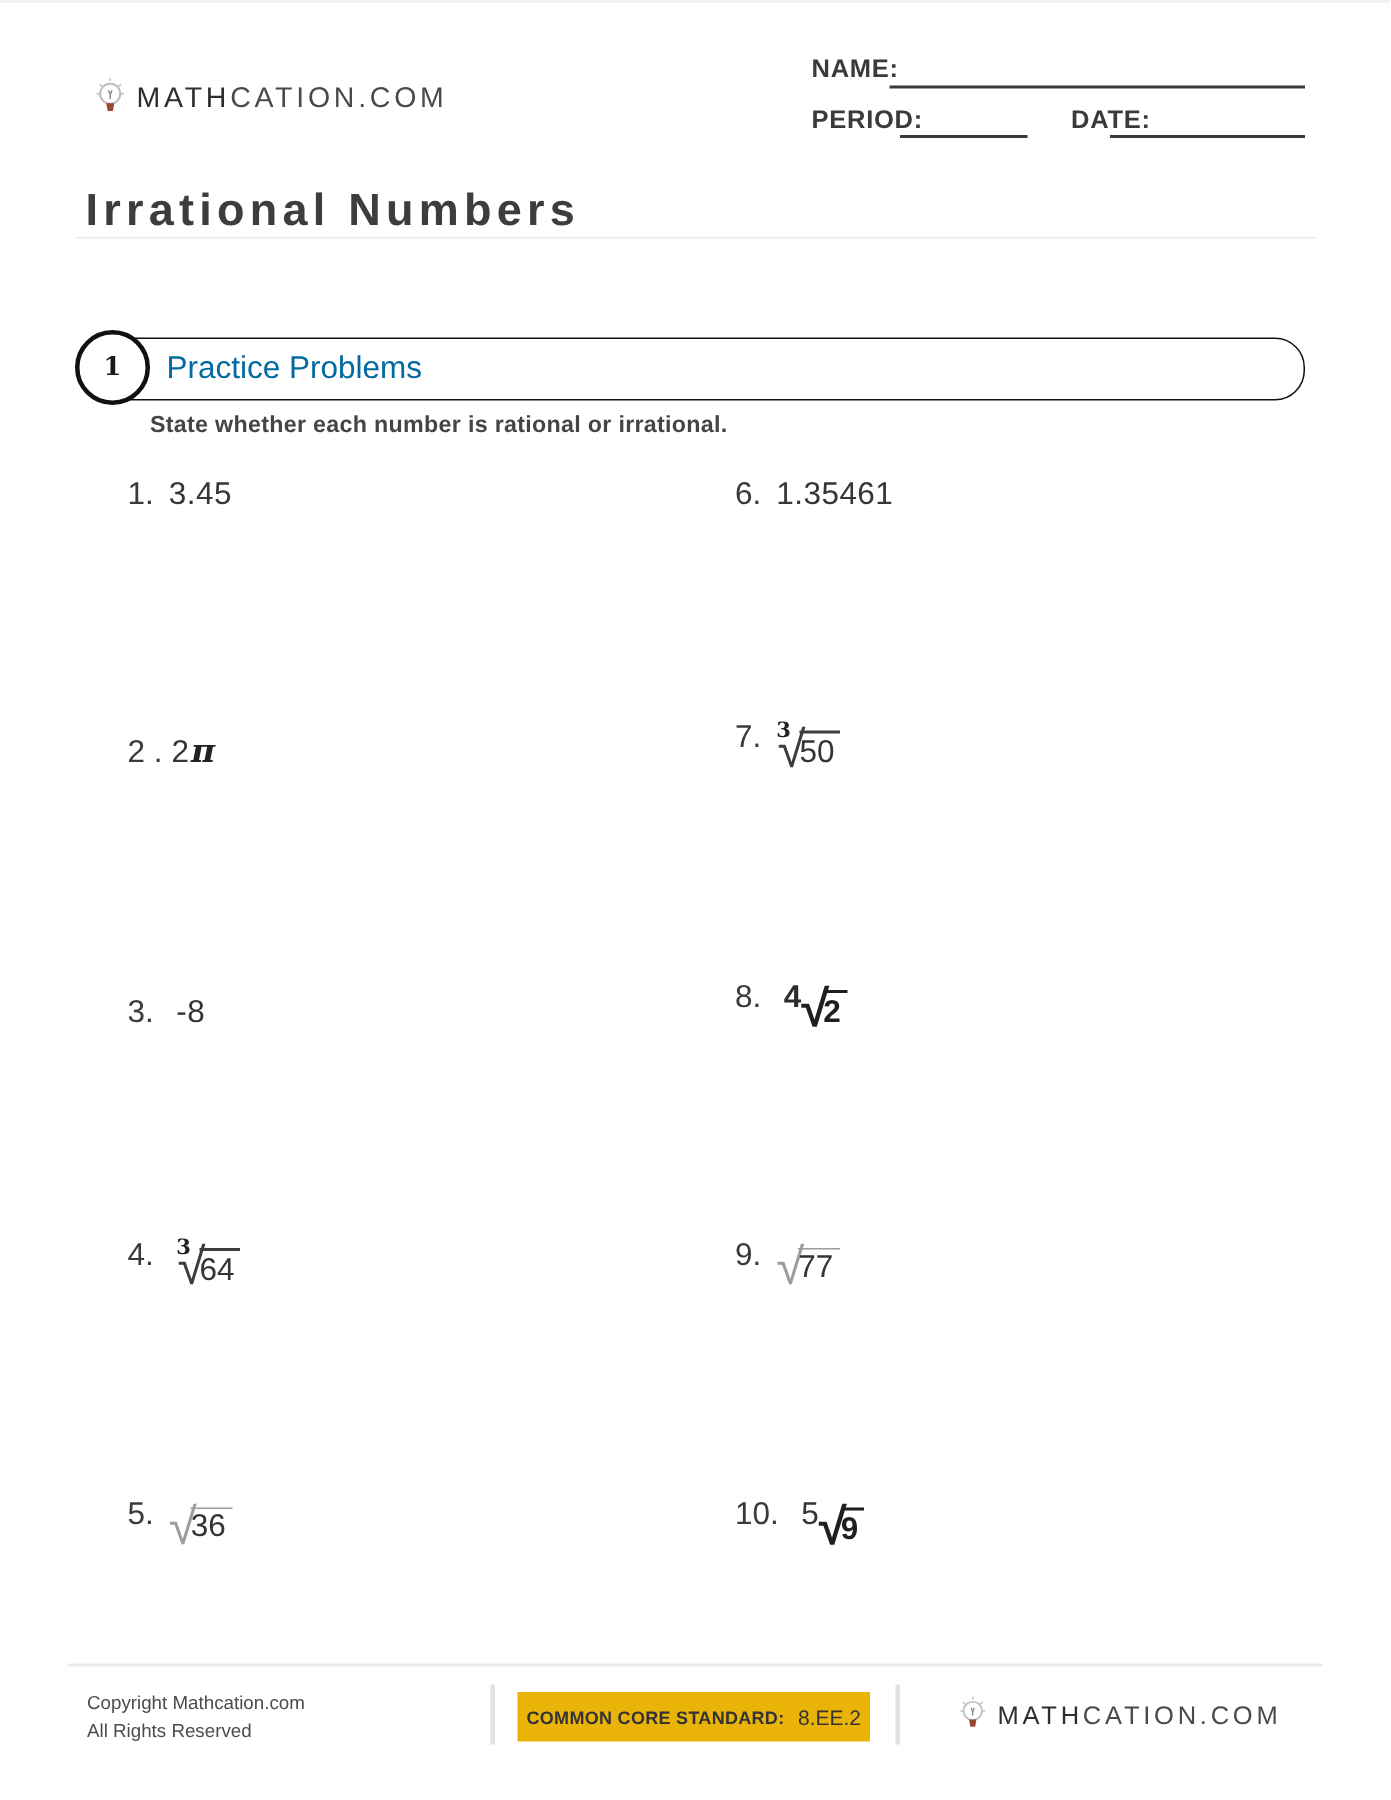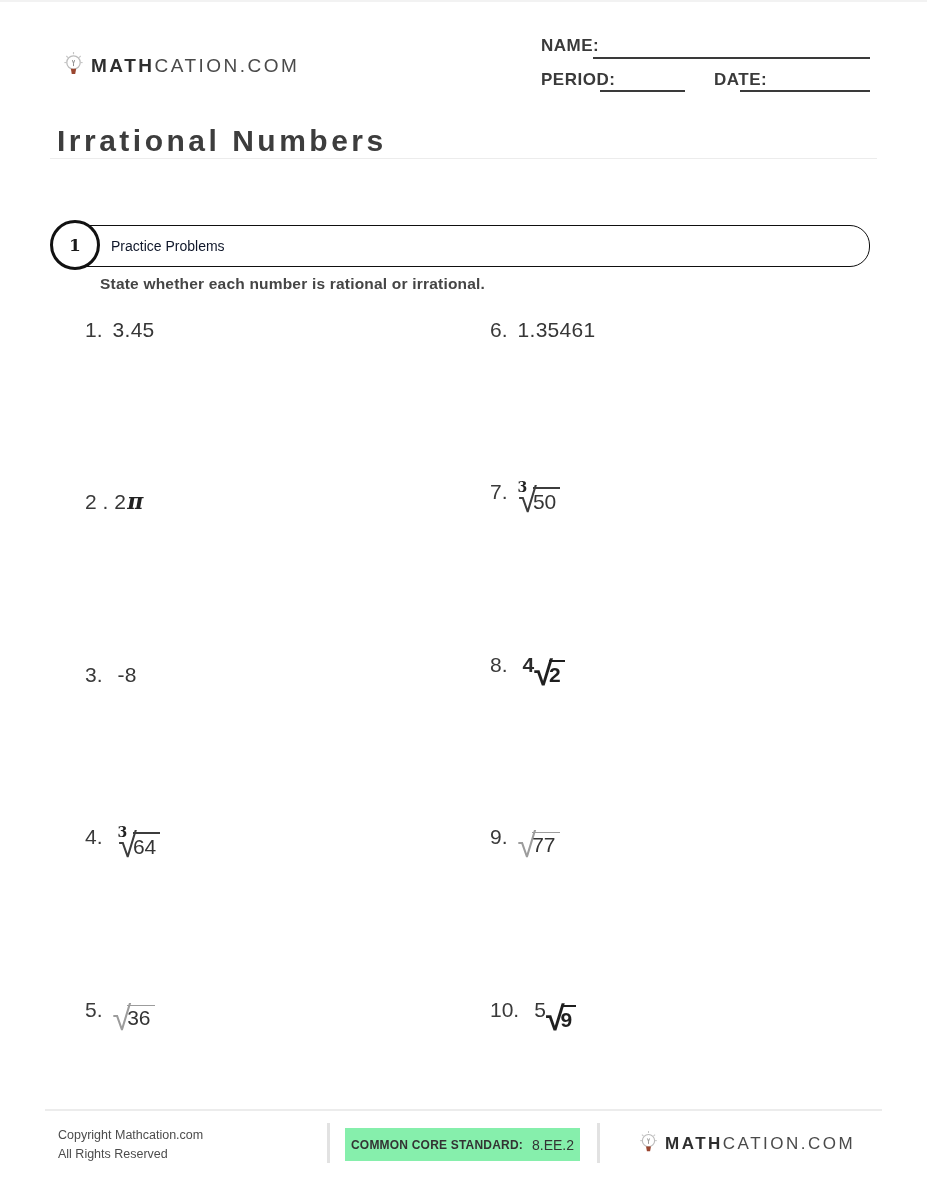--- a/index.html
+++ b/index.html
@@ -4,35 +4,35 @@
 <style>
   * { margin:0; padding:0; box-sizing:border-box; }
   html,body { background:#fff; }
   body { font-family:"Liberation Sans","DejaVu Sans",sans-serif; color:#3a3a3a; }
   .page { position:relative; width:927px; height:1200px; background:#fff; overflow:hidden; border-top:2px solid #f2f2f2; }
 
   
   .logo { display:flex; align-items:center; gap:6px; }
   .logo-header { position:absolute; left:62px; top:48px; }
   .logo-text { letter-spacing:2.5px; font-size:19px; color:#4a4a4a; white-space:nowrap; }
-  .logo-text .b { font-weight:700; color:#2e2e2e; }
+  .logo-text .b { font-weight:400; color:#2e2e2e; }
   .logo-footer { position:absolute; left:638px; top:1127px; }
   .logo-footer .logo-text { font-size:17px; }
 
   .fld-label { position:absolute; font-size:17px; font-weight:700; color:#3a3a3a; letter-spacing:0.5px;margin-left:16px; }
   .fld-line { position:absolute; height:10px; border-bottom:2px solid #3a3a3a; }
 
   
   .page-title { position:absolute; left:57px; top:122px; font-size:30px; font-weight:700; letter-spacing:3.5px; color:#3d3d3d; }
   .rule { position:absolute; left:50px; top:156px; width:827px; border-top:1px solid #ececec; }
   .subtitle { position:absolute; left:57px; top:171px; font-size:17px; font-weight:700; letter-spacing:2.5px; color:#3d3d3d; }
 
   
   .section-box { position:absolute; left:57px; top:223px; width:813px; height:42px; border:1.6px solid #0f0f0f; border-radius:20px; display:flex; align-items:center; padding-left:53px; background:#fff; }
-  .section-box-label { font-size:14px; color:#0f172a; }
+  .section-box-label { font-size:21px; color:#0369a1; }
   .num-badge { position:absolute; left:50px; top:218px; width:50px; height:50px; border:3.5px solid #111; border-radius:50%; background:#fff; display:flex; align-items:center; justify-content:center; z-index:2; }
   .num-badge span { font-family:"DejaVu Serif","Liberation Serif",serif; font-size:17px; font-weight:700; color:#1a1a1a; }
   .instruction { position:absolute; left:100px; top:273px; font-size:15.5px; font-weight:700; color:#454545; letter-spacing:0.2px; }
 
   
   .prow { position:absolute; left:0; width:100%; height:46px; }
   .r1{top:294px;} .r2{top:466px;} .r3{top:639px;} .r4{top:811px;} .r5{top:984px;}
   .pcell { position:absolute; bottom:0; display:flex; align-items:baseline; gap:10px; font-size:21px; color:#383838; white-space:nowrap; }
   .c1 { left:85px; } .c2 { left:490px; }
   .gap-lg { gap:15px; }
@@ -50,21 +50,21 @@
   .root.light .sign { color:#9c9c9c; font-weight:300; }
   .root.light .rcand { border-top:1.5px solid #9c9c9c; padding-top:1px; }
   .root.bold .sign { font-weight:700; color:#1f1f1f; }
   .root.bold .rcand { border-top:2.5px solid #1f1f1f; font-weight:700; color:#1f1f1f; }
 
   
   .footer-rule { position:absolute; left:45px; top:1107px; width:837px; border-top:2px solid #ececec; }
   .copyright { position:absolute; left:58px; top:1124px; font-size:12.5px; line-height:1.55; color:#4c4c4c; }
   .vdiv { position:absolute; width:3px; height:40px; top:1121px; background:#e2e2e2; }
   .vdiv-1 { left:327px; } .vdiv-2 { left:597px; }
-  .ccs-badge { position:absolute; left:345px; top:1126px; width:235px; height:33px; background:#86efac; display:flex; align-items:center; justify-content:center; gap:9px; }
+  .ccs-badge { position:absolute; left:345px; top:1126px; width:235px; height:33px; background:#eab308; display:flex; align-items:center; justify-content:center; gap:9px; }
   .ccs-label { font-size:12px; font-weight:700; color:#333; letter-spacing:0.2px; }
   .ccs-value { font-size:14px; color:#333; }
 
   .bulb { display:inline-block; }
 </style>
 </head>
 <body>
 
 <div class="page">
 

